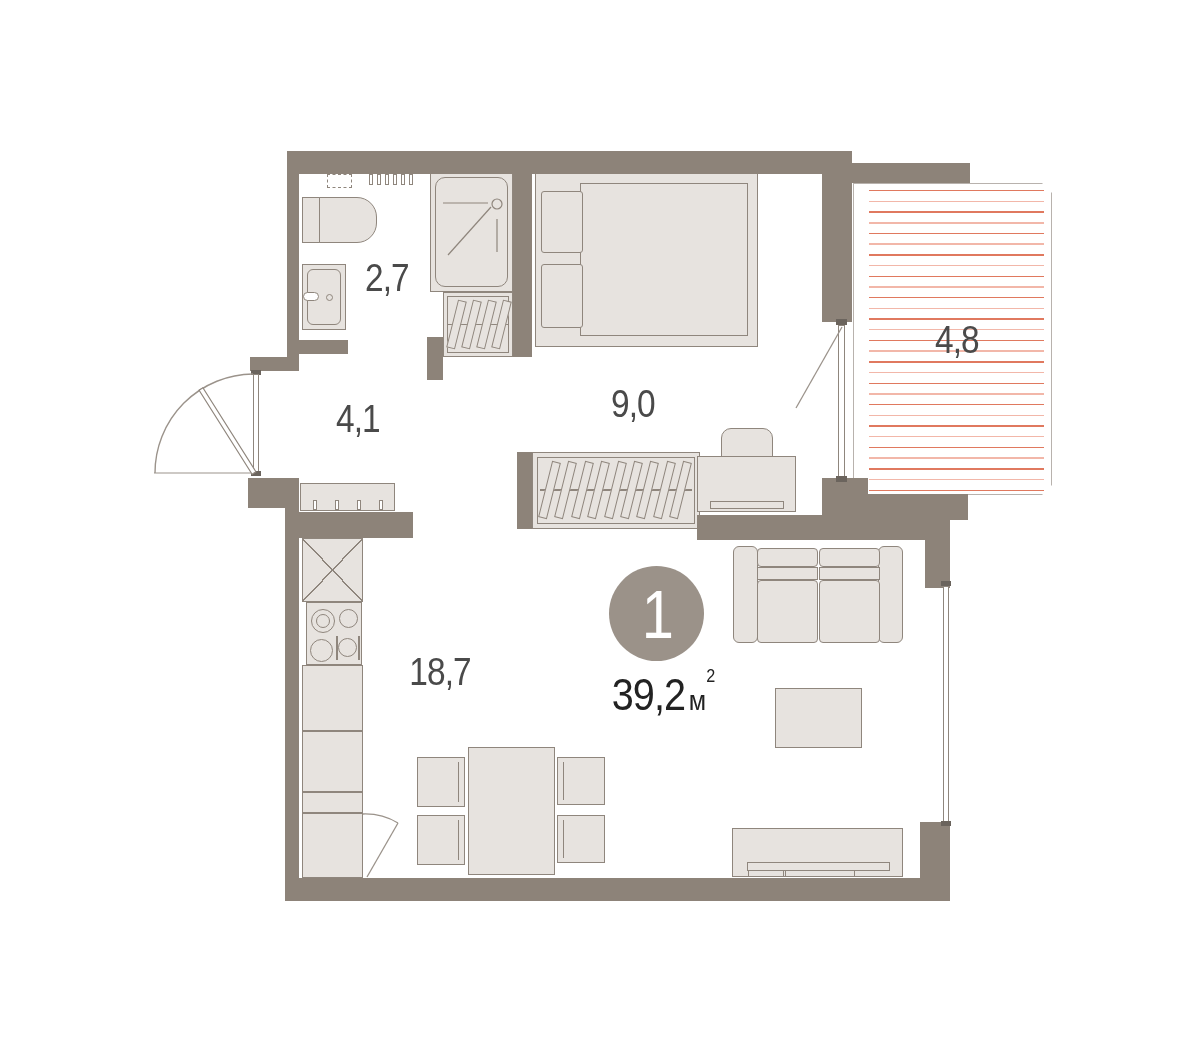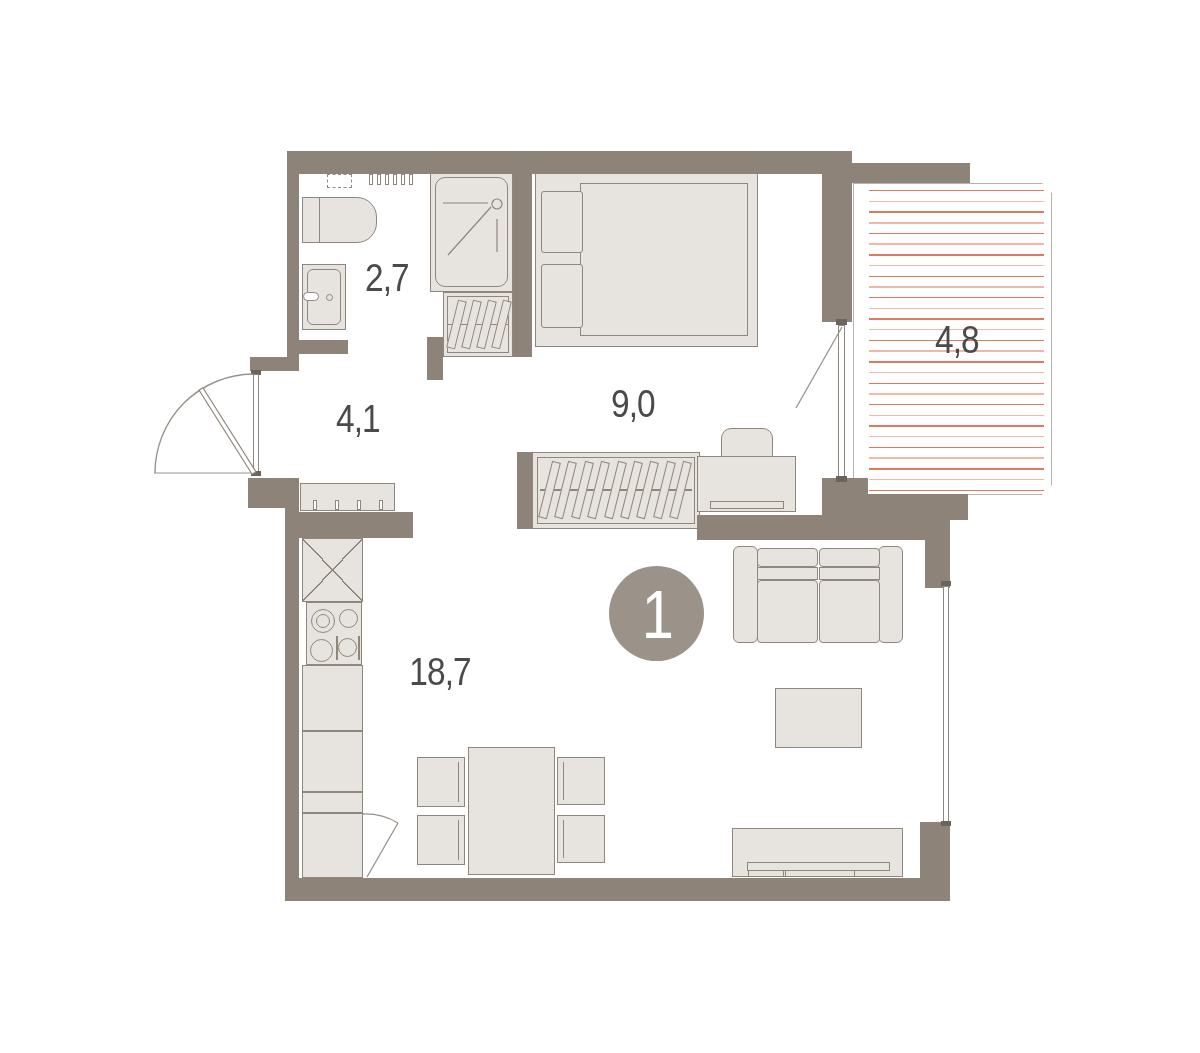--- a/index.html
+++ b/index.html
@@ -201,14 +201,19 @@
 
   <div class="rlabel" style="left:332px;top:258px"><span class="cond">2,7</span></div>
   <div class="rlabel" style="left:303px;top:399px"><span class="cond">4,1</span></div>
   <div class="rlabel" style="left:578px;top:384px"><span class="cond">9,0</span></div>
   <div class="rlabel" style="left:902px;top:320px"><span class="cond">4,8</span></div>
   <div class="rlabel" style="left:385px;top:652px"><span class="cond">18,7</span></div>
 
   <div class="badge">
     <span>1</span>
   </div>
+  <div class="areatext">
+    <span class="wrap">
+      <span class="num">39,2</span><span class="unit">м</span><sup>2</sup>
+    </span>
+  </div>
 
 </div>
 
 </body></html>

